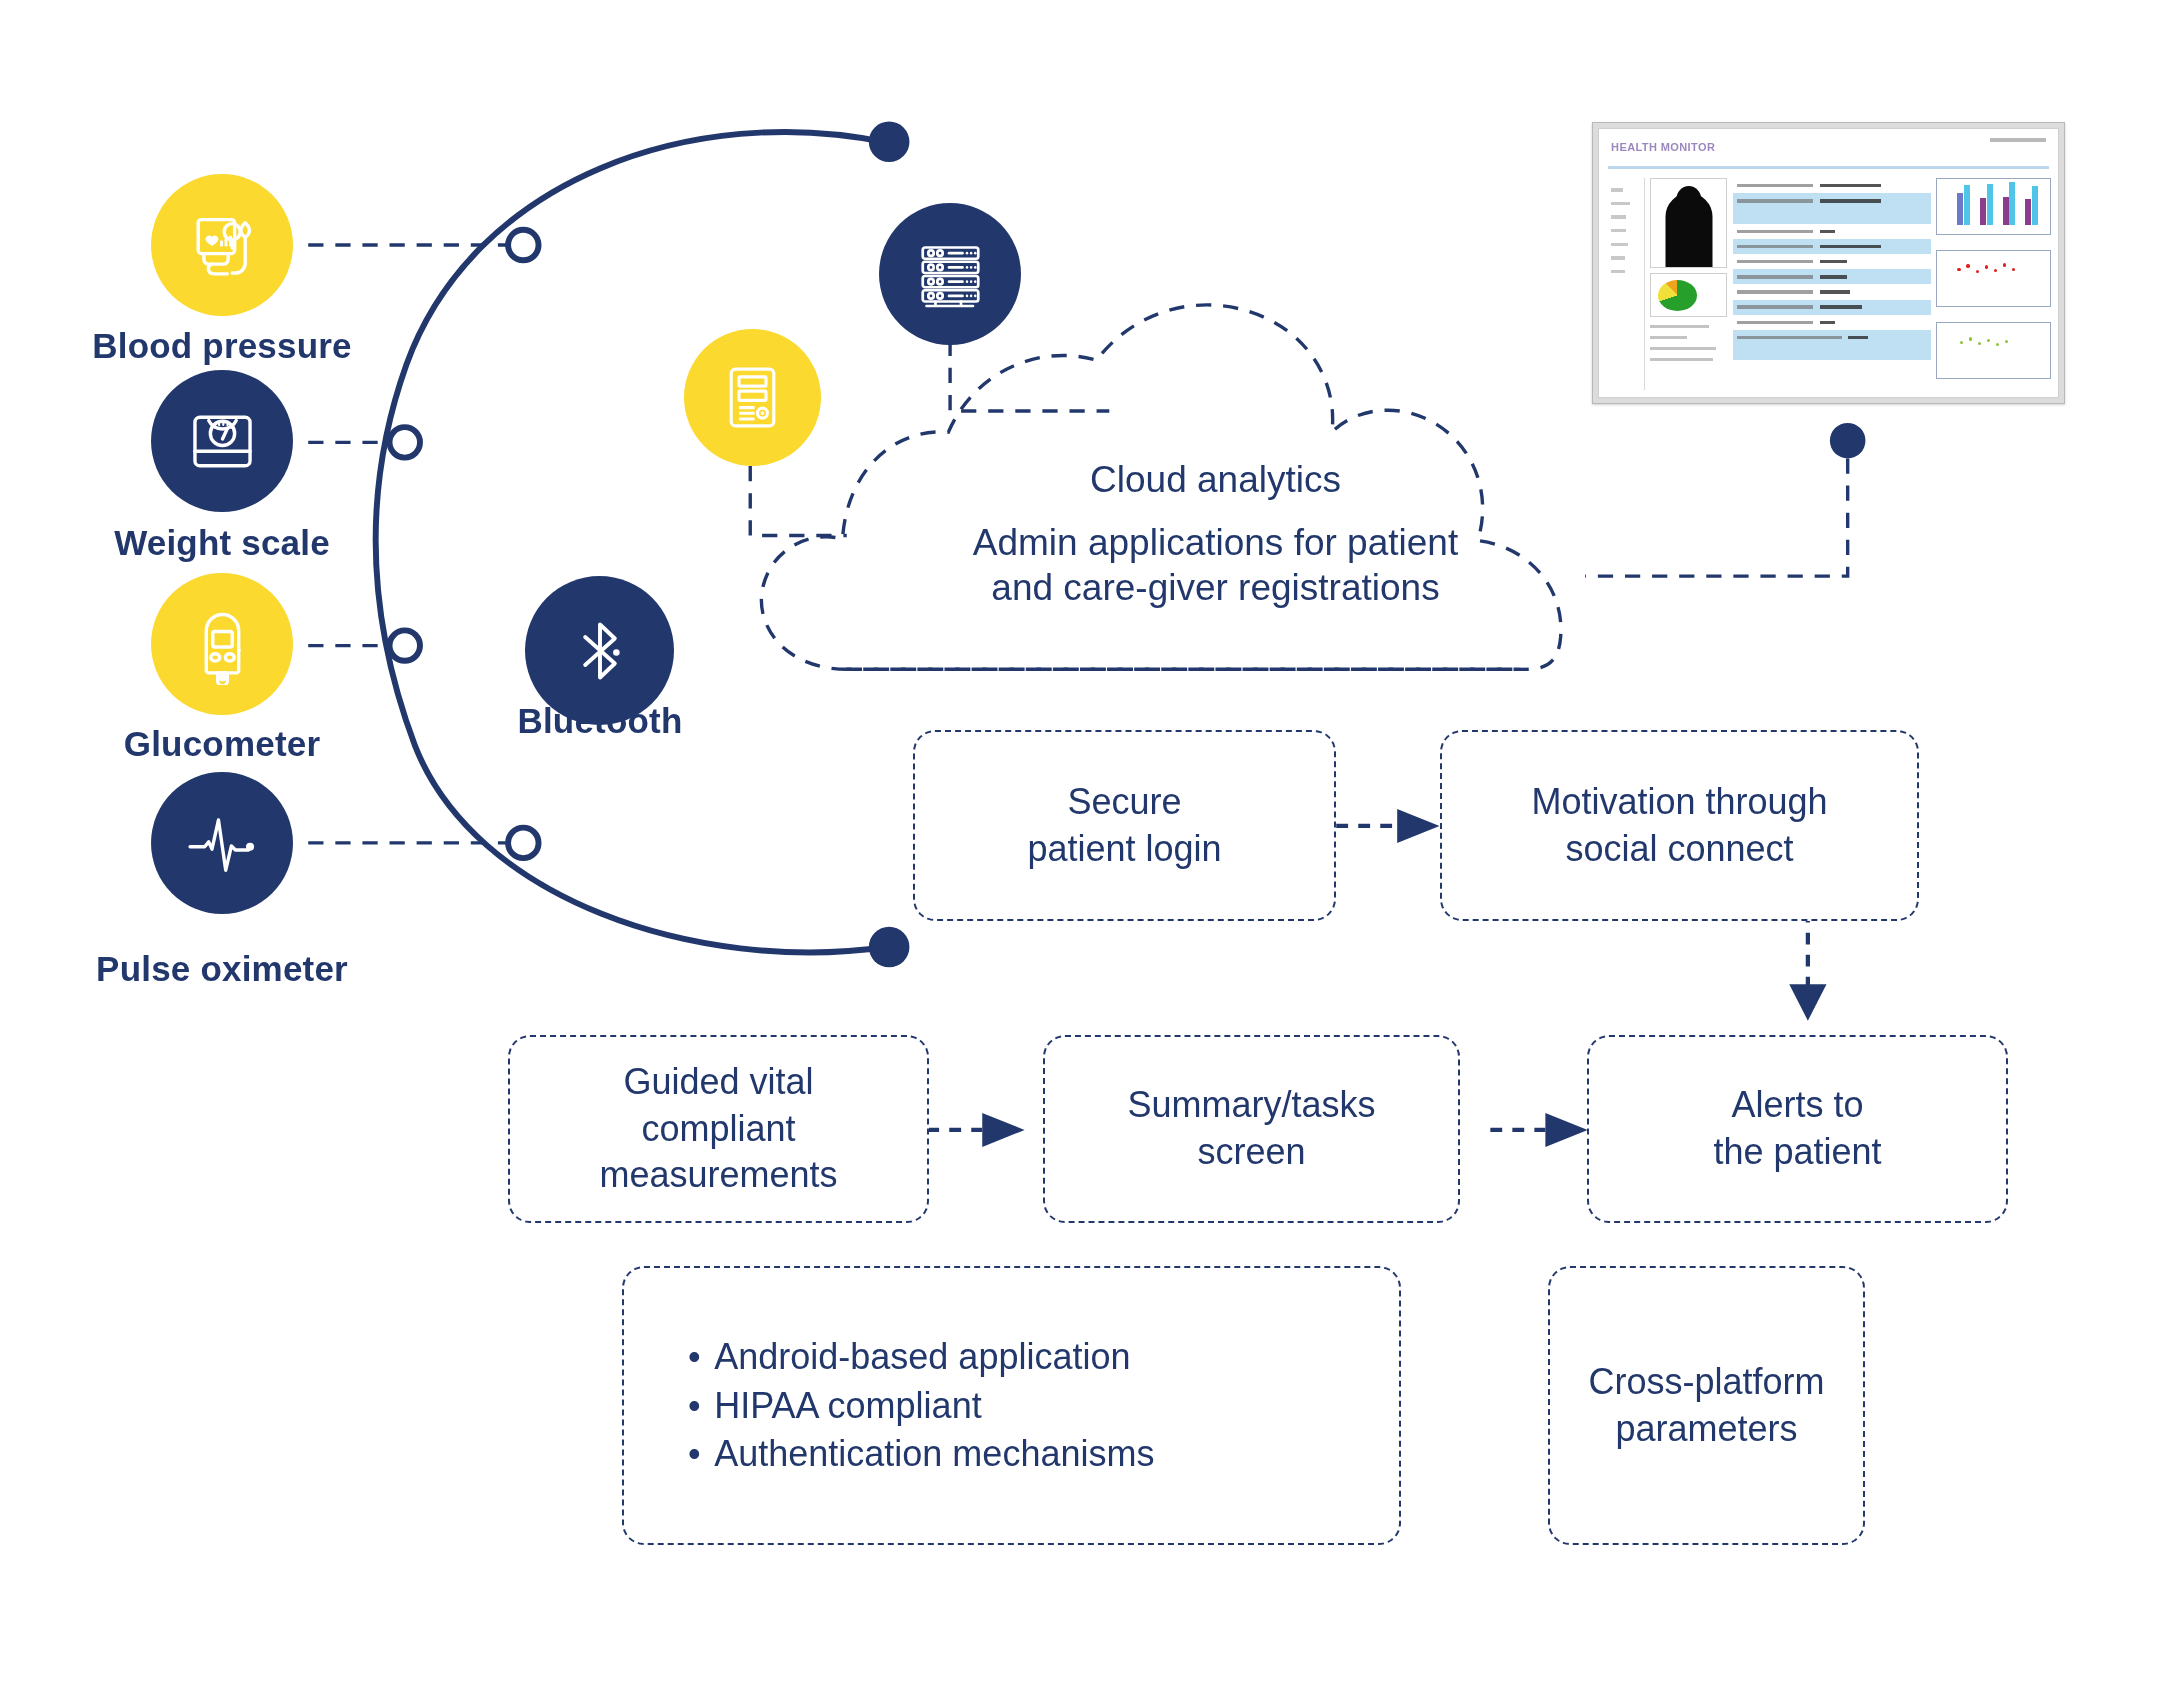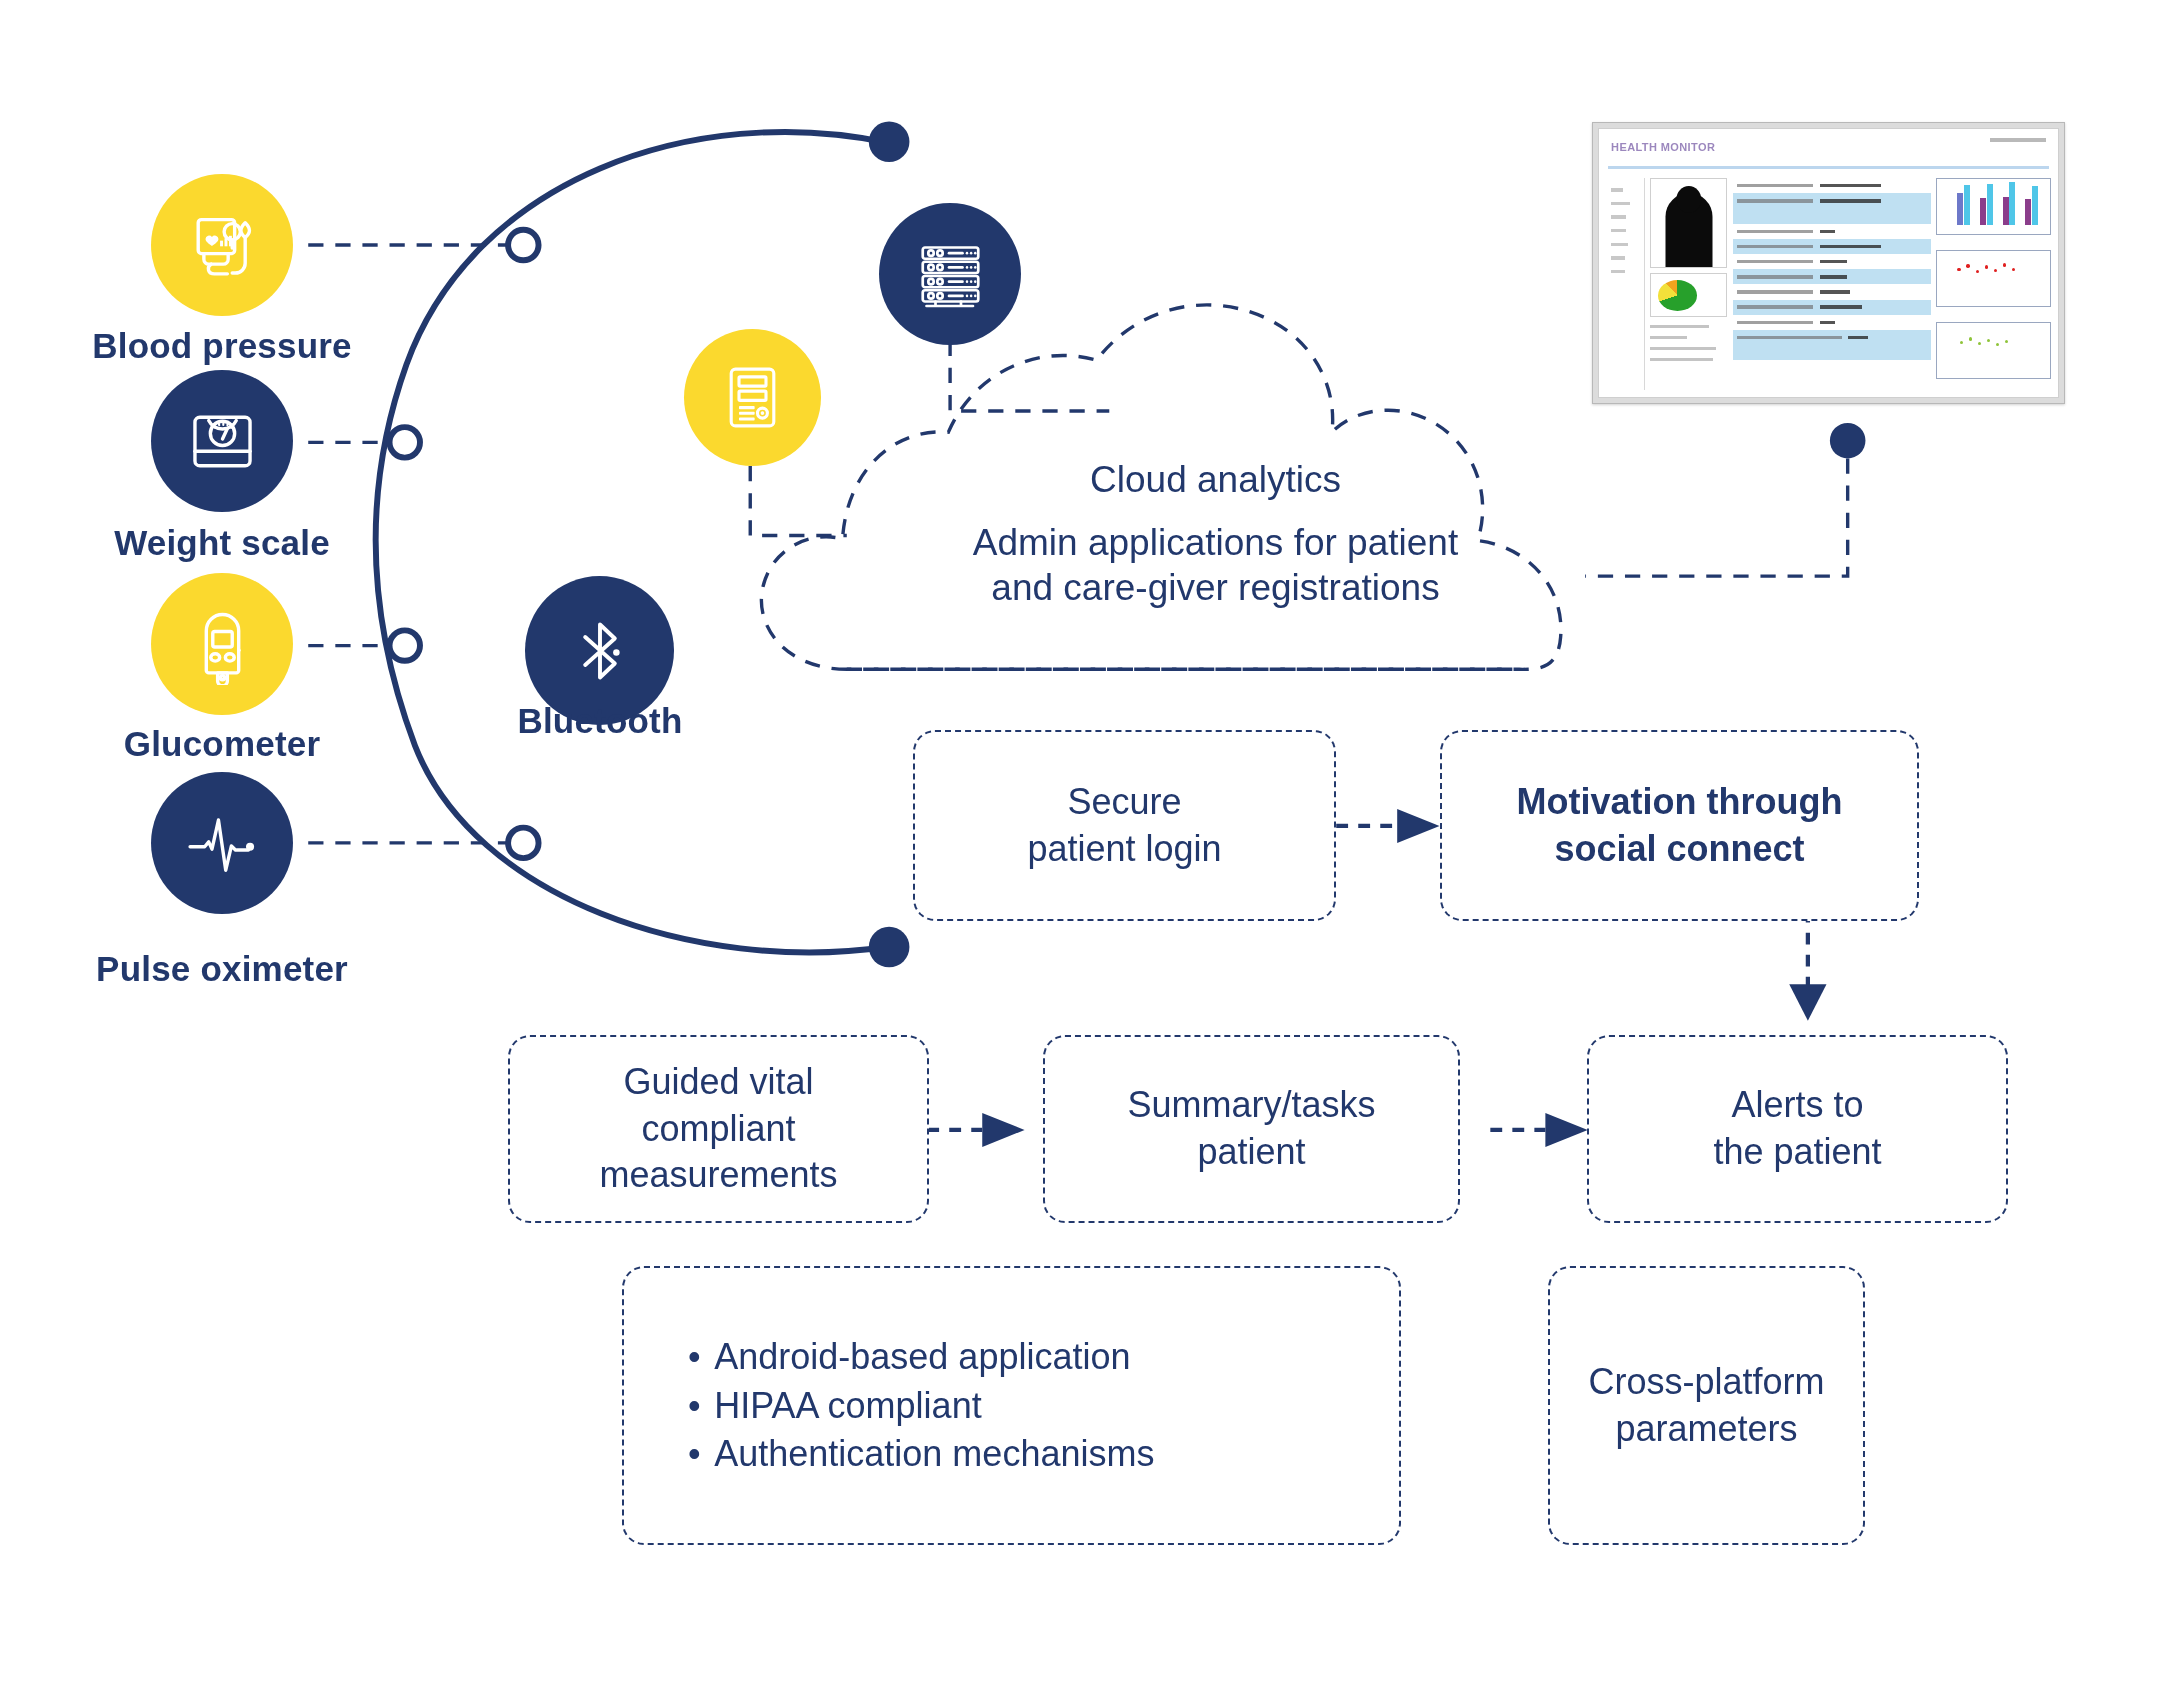--- a/index.html
+++ b/index.html
@@ -390,39 +390,39 @@
     </div>
   </div>
 
   <div class="dbox" style="left:913px;top:730px;width:423px;height:191px;">
     <div>
       <div>Secure</div>
       <div>patient login</div>
     </div>
   </div>
 
-  <div class="dbox" style="left:1440px;top:730px;width:479px;height:191px;font-weight:bold;">
+  <div class="dbox" style="left:1440px;top:730px;width:479px;height:191px;">
     <div>
       <div>Motivation through</div>
       <div>social connect</div>
     </div>
   </div>
 
   <div class="dbox" style="left:508px;top:1035px;width:421px;height:188px;">
     <div>
       <div>Guided vital</div>
       <div>compliant</div>
       <div>measurements</div>
     </div>
   </div>
 
   <div class="dbox" style="left:1043px;top:1035px;width:417px;height:188px;">
     <div>
       <div>Summary/tasks</div>
-      <div>patient</div>
+      <div>screen</div>
     </div>
   </div>
 
   <div class="dbox" style="left:1587px;top:1035px;width:421px;height:188px;">
     <div>
       <div>Alerts to</div>
       <div>the patient</div>
     </div>
   </div>
 

